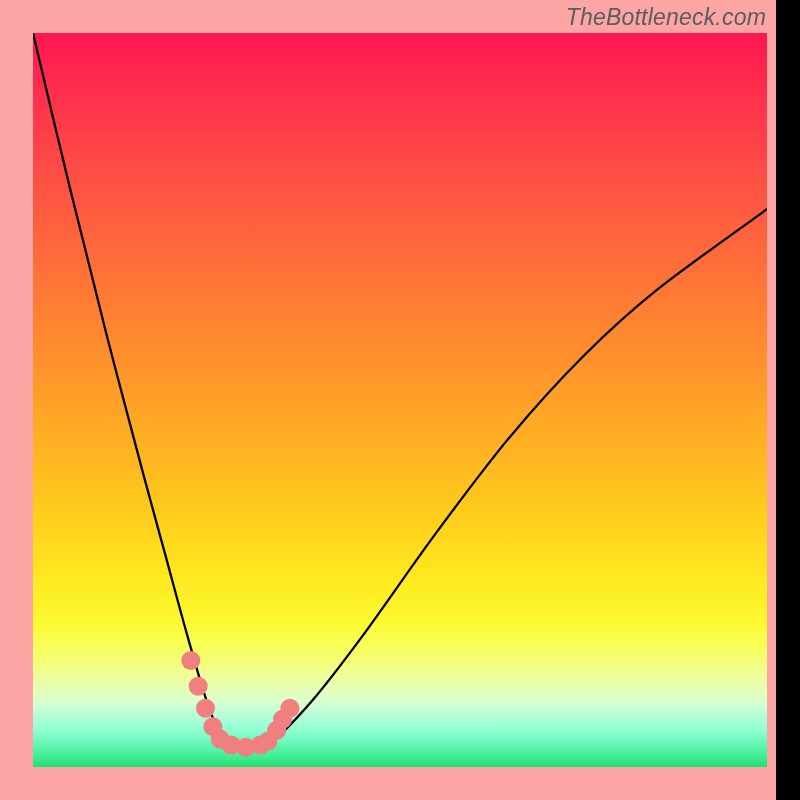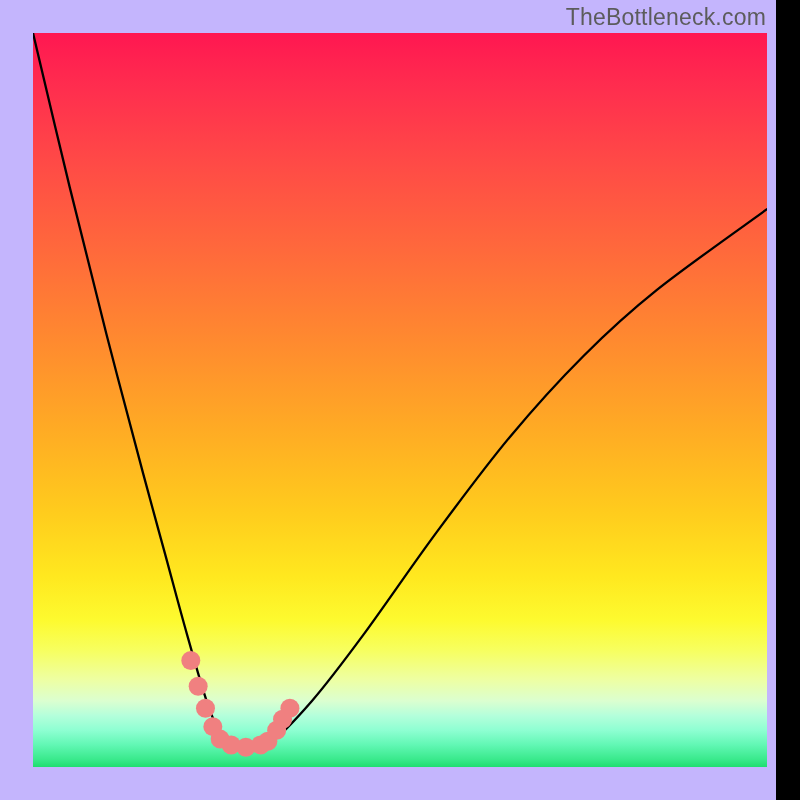--- a/index.html
+++ b/index.html
@@ -8,21 +8,22 @@
     width: 800px;
     height: 800px;
     overflow: hidden;
     background: #000;
     font-family: Arial, Helvetica, sans-serif;
   }
   .frame {
     position: relative;
     width: 776px;
     height: 800px;
-    background: #c4b5fd;
+    background: #fca5a5;
+    font-style: italic;
   }
   .watermark {
     position: absolute;
     top: 4px;
     right: 10px;
     color: #5c5c5c;
     font-size: 23px;
     font-weight: 400;
     letter-spacing: 0.2px;
     z-index: 10;

